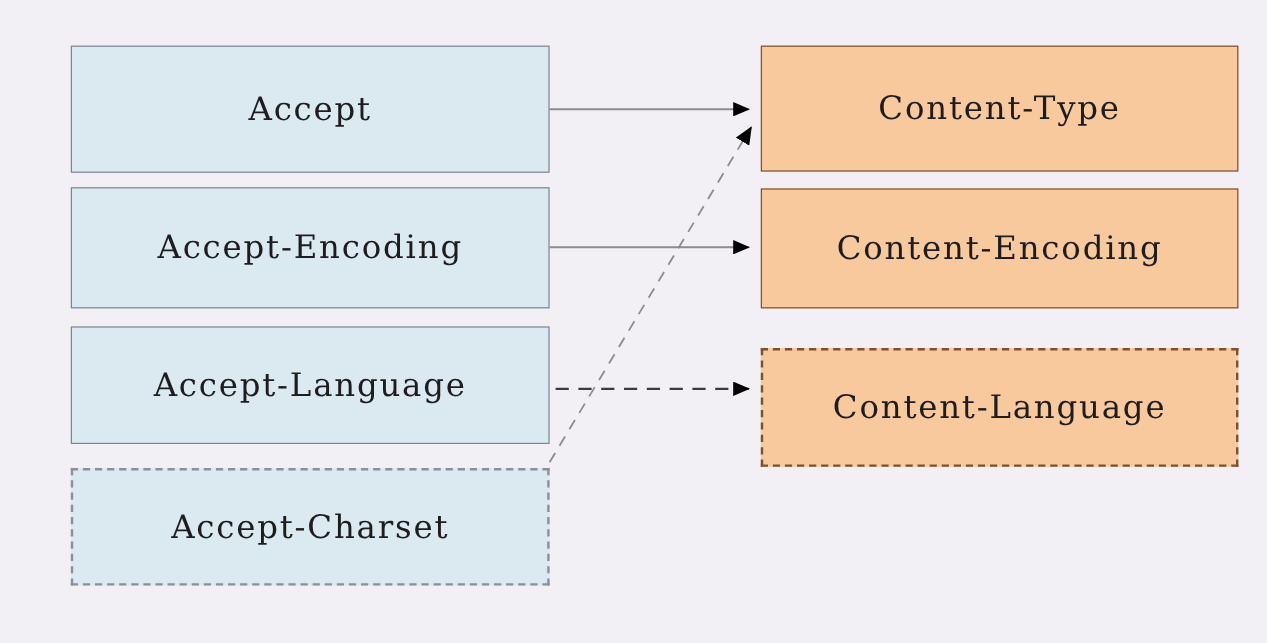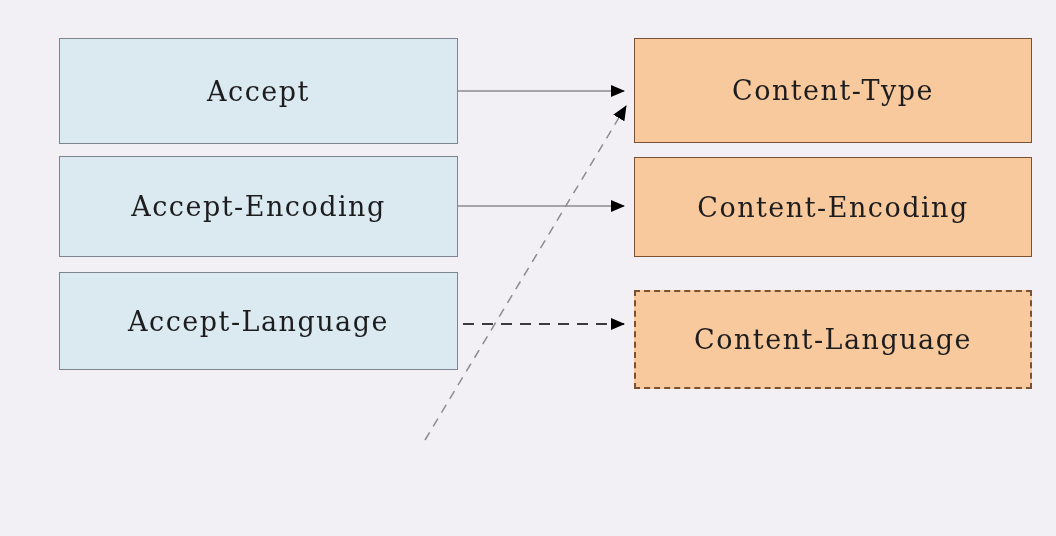--- a/index.html
+++ b/index.html
@@ -91,20 +91,23 @@
   </div>
 
   <div class="node request" style="left:25px; top:156px; width:399px; height:101px;text-align:right;">
     <span>Accept-Encoding</span>
   </div>
 
   <div class="node request" style="left:25px; top:272px; width:399px; height:98px;">
     <span>Accept-Language</span>
   </div>
 
+  <div class="node request dashed" style="left:25px; top:390px; width:399px; height:98px;">
+    <span>Accept-Charset</span>
+  </div>
 
   <div class="node response" style="left:634px; top:157px; width:398px; height:100px;">
     <span>Content-Encoding</span>
   </div>
 
   <div class="node response" style="left:634px; top:38px; width:398px; height:105px;">
     <span>Content-Type</span>
   </div>
 
   <div class="node response dashed" style="left:634px; top:290px; width:398px; height:99px;">

